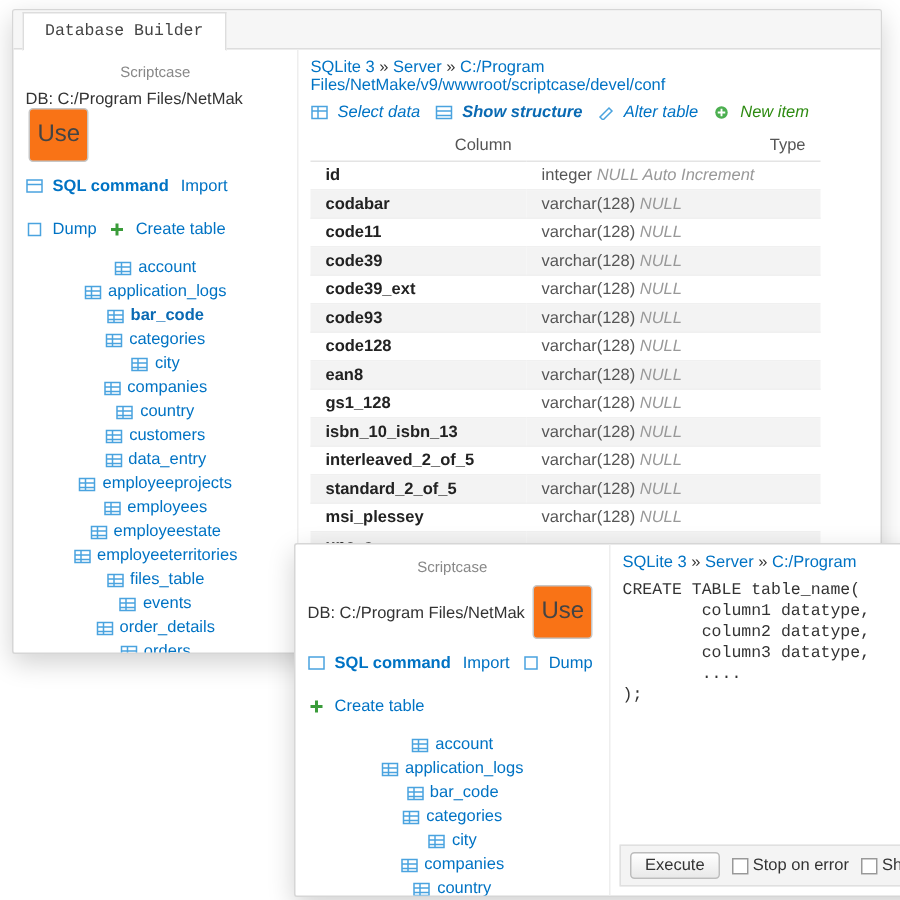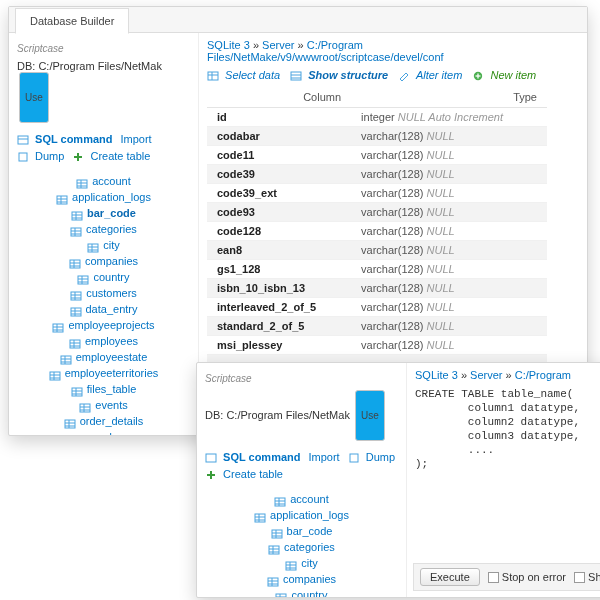--- a/index.html
+++ b/index.html
@@ -6,30 +6,30 @@
   body { font-family: Arial, Helvetica, sans-serif; font-size: 11px; color: #333; background: #fff; width: 600px; height: 600px; overflow: hidden; position: relative; }
   a { color: #0073c4; text-decoration: none; }
 
   
   .panel { position: absolute; background: #fff; border: 1px solid #d6d6d6; border-radius: 2px; box-shadow: 0 6px 18px rgba(0,0,0,0.18); }
   .panel.main { top: 6px; left: 8px; width: 580px; height: 430px; }
   .panel.overlay { top: 362px; left: 196px; width: 460px; height: 236px; }
 
   
   .tabbar { border-bottom: 1px solid #ddd; background: #f6f6f6; height: 26px; }
-  .tab { display: inline-block; padding: 6px 14px; font-size: 11px; color: #444; background: #fff; border: 1px solid #ddd; border-bottom: 1px solid #fff; position: relative; top: 1px; margin-left: 6px; }
+  .tab { display: inline-block; padding: 6px 14px; font-size: 11px; color: #444; background: #fff; border: 1px solid #ddd; border-bottom: 1px solid #fff; position: relative; top: 1px; margin-left: 6px; font-family: Liberation Mono, monospace; }
 
   .body { display: flex; height: calc(100% - 26px); }
 
   
   .side { width: 190px; border-right: 1px solid #eee; padding: 6px 8px; overflow: hidden; }
-  .side h5 { font-style: italic; font-weight: normal; color: #888; font-size: 10px; margin: 4px 0 6px; }
+  .side h5 { font-weight: normal; color: #888; font-size: 10px; margin: 4px 0 6px; text-align: center; }
   .dbline { font-size: 11px; color: #333; margin-bottom: 8px; }
-  .usebtn { display:inline-block; border:1px solid #c6c6c6; background:#0ea5e9; border-radius:3px; padding:19px 5px; font-size:10px; color:#444; margin-left:2px; }
-  .cmds { margin: 6px 0 8px; line-height: 17px; display:flex; flex-wrap:wrap; gap:0 8px; }
+  .usebtn { display:inline-block; border:1px solid #c6c6c6; background:#f97316; border-radius:3px; padding:8px 5px; font-size:16px; color:#444; margin-left:2px; }
+  .cmds { margin: 6px 0 8px; line-height: 17px; display:flex; flex-wrap:wrap; gap:12px 8px; }
   .cmds a { white-space: nowrap; }
   .cmds .sql { font-weight: bold; }
   .ico { display:inline-flex; width:12px; height:10px; margin-right:3px; vertical-align:middle; }
   .ico svg { width:100%; height:100%; }
   .treelist { list-style: none; text-align: center; }
   .treelist li { line-height: 16px; white-space: nowrap; }
   .treelist li .ticon { display:inline-block; width:12px; height:10px; margin-right:4px; vertical-align:middle; }
   .treelist li .ticon svg { width:12px; height:10px; }
   .treelist li.sel a { font-weight: bold; color:#0a6ab3; }
   .treelist a { color:#0073c4; }
@@ -249,21 +249,21 @@
               </svg>
             </span>
           <span>Show structure</span>
         </span>
         <a href="#" class="item">
           <span class="ico">
               <svg viewBox="0 0 12 10">
                 <path d="M2 8 L8 2 L10 4 L4 10 Z" fill="none" stroke="#4aa3df"></path>
               </svg>
             </span>
-          <span>Alter item</span>
+          <span>Alter table</span>
         </a>
         <a href="#" class="item newitem">
           <span class="ico">
               <svg viewBox="0 0 12 12">
                 <circle cx="6" cy="6" r="5" fill="#4caf50"></circle>
                 <line x1="6" y1="3" x2="6" y2="9" stroke="#fff" stroke-width="1.5"></line>
                 <line x1="3" y1="6" x2="9" y2="6" stroke="#fff" stroke-width="1.5"></line>
               </svg>
             </span>
           <span>New item</span>

